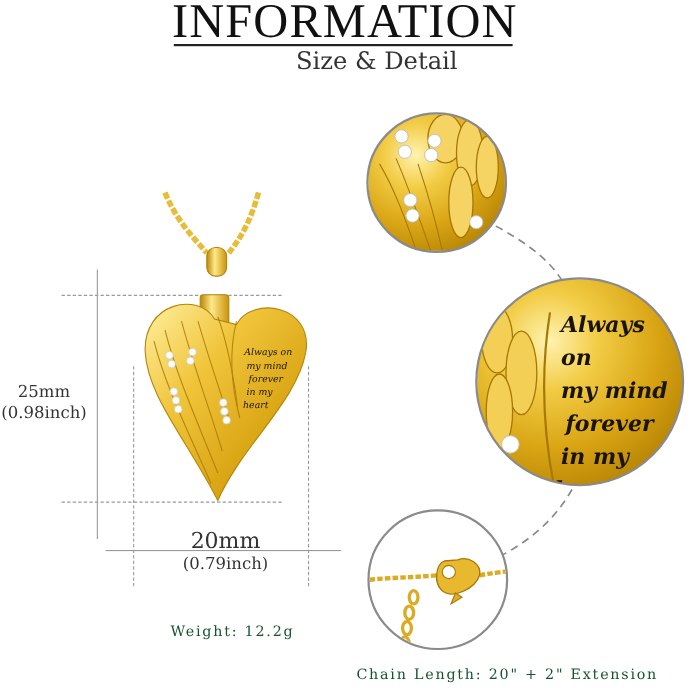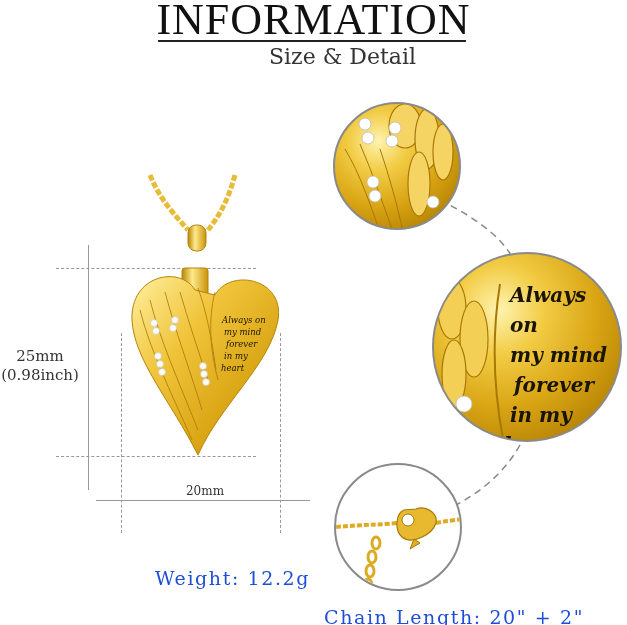--- a/index.html
+++ b/index.html
@@ -2,21 +2,21 @@
 <html><head>
 <meta charset="utf-8">
 <style>
   html,body{margin:0;padding:0;background:#fff;}
   body{width:627px;height:625px;position:relative;overflow:hidden;font-family:"DejaVu Serif",serif;color:#222;}
   .abs{position:absolute;}
   .title{left:0;width:627px;top:-6px;text-align:center;font-family:"Liberation Serif",serif;font-size:44px;letter-spacing:1px;color:#111;}
   .rule{left:158px;top:40px;width:308px;height:2px;background:#222;}
   .subtitle{left:0;width:627px;top:44px;text-align:center;font-family:"DejaVu Serif",serif;font-size:22px;color:#333;margin-left:29px;}
   .dim{font-family:"DejaVu Serif",serif;font-size:14px;color:#333;text-align:center;line-height:19px;}
-  .spec{font-family:"DejaVu Serif",serif;font-size:19px;letter-spacing:1.6px;color:#1d4ed8;}
+  .spec{font-family:"DejaVu Serif",serif;font-size:13px;letter-spacing:1.6px;color:#14532d;}
   .dash-h{height:0;border-top:1.5px dashed #999;}
   .dash-v{width:0;border-left:1.5px dashed #999;}
   .solid-h{height:0;border-top:1px solid #999;}
   .solid-v{width:0;border-left:1px solid #999;}
   .circle{border-radius:50%;border:2px solid #8a8a8a;overflow:hidden;box-sizing:border-box;}
   .gold{background:radial-gradient(circle at 35% 30%,#fff3b0 0%,#f2cc45 25%,#d9a514 55%,#b98606 80%,#9c6f05 100%);}
   .zoom-text{font-family:"DejaVu Serif",serif;font-style:italic;font-weight:bold;color:#1a1405;}
   svg{display:block;}
 </style>
 </head>
@@ -32,21 +32,22 @@
 <div class="abs dash-v" style="left:121px;top:333px;height:200px;"></div>
 <div class="abs dash-v" style="left:280px;top:333px;height:200px;"></div>
 <div class="abs solid-h" style="left:96px;top:500px;width:214px;"></div>
 
 <div class="abs dim" style="left:-2px;top:347px;width:84px;">
   <div style="font-size:15px;">25mm</div>
   <div style="font-size:15px;">(0.98inch)</div>
 </div>
 
 <div class="abs dim" style="left:150px;top:482px;width:110px;">
-  <div style="font-size:12px;">20mm</div>
+  <div style="font-size:20px;">20mm</div>
+  <div style="font-size:15px;margin-top:2px;">(0.79inch)</div>
 </div>
 
 <div class="abs" style="left:120px;top:170px;width:180px;height:300px;">
   <svg width="180" height="300" viewBox="0 0 180 300">
     <defs>
       <linearGradient id="g1" x1="0" y1="0" x2="1" y2="1">
         <stop offset="0" stop-color="#fff0a0"></stop>
         <stop offset="0.35" stop-color="#f0c43a"></stop>
         <stop offset="0.7" stop-color="#d9a514"></stop>
         <stop offset="1" stop-color="#a87806"></stop>

